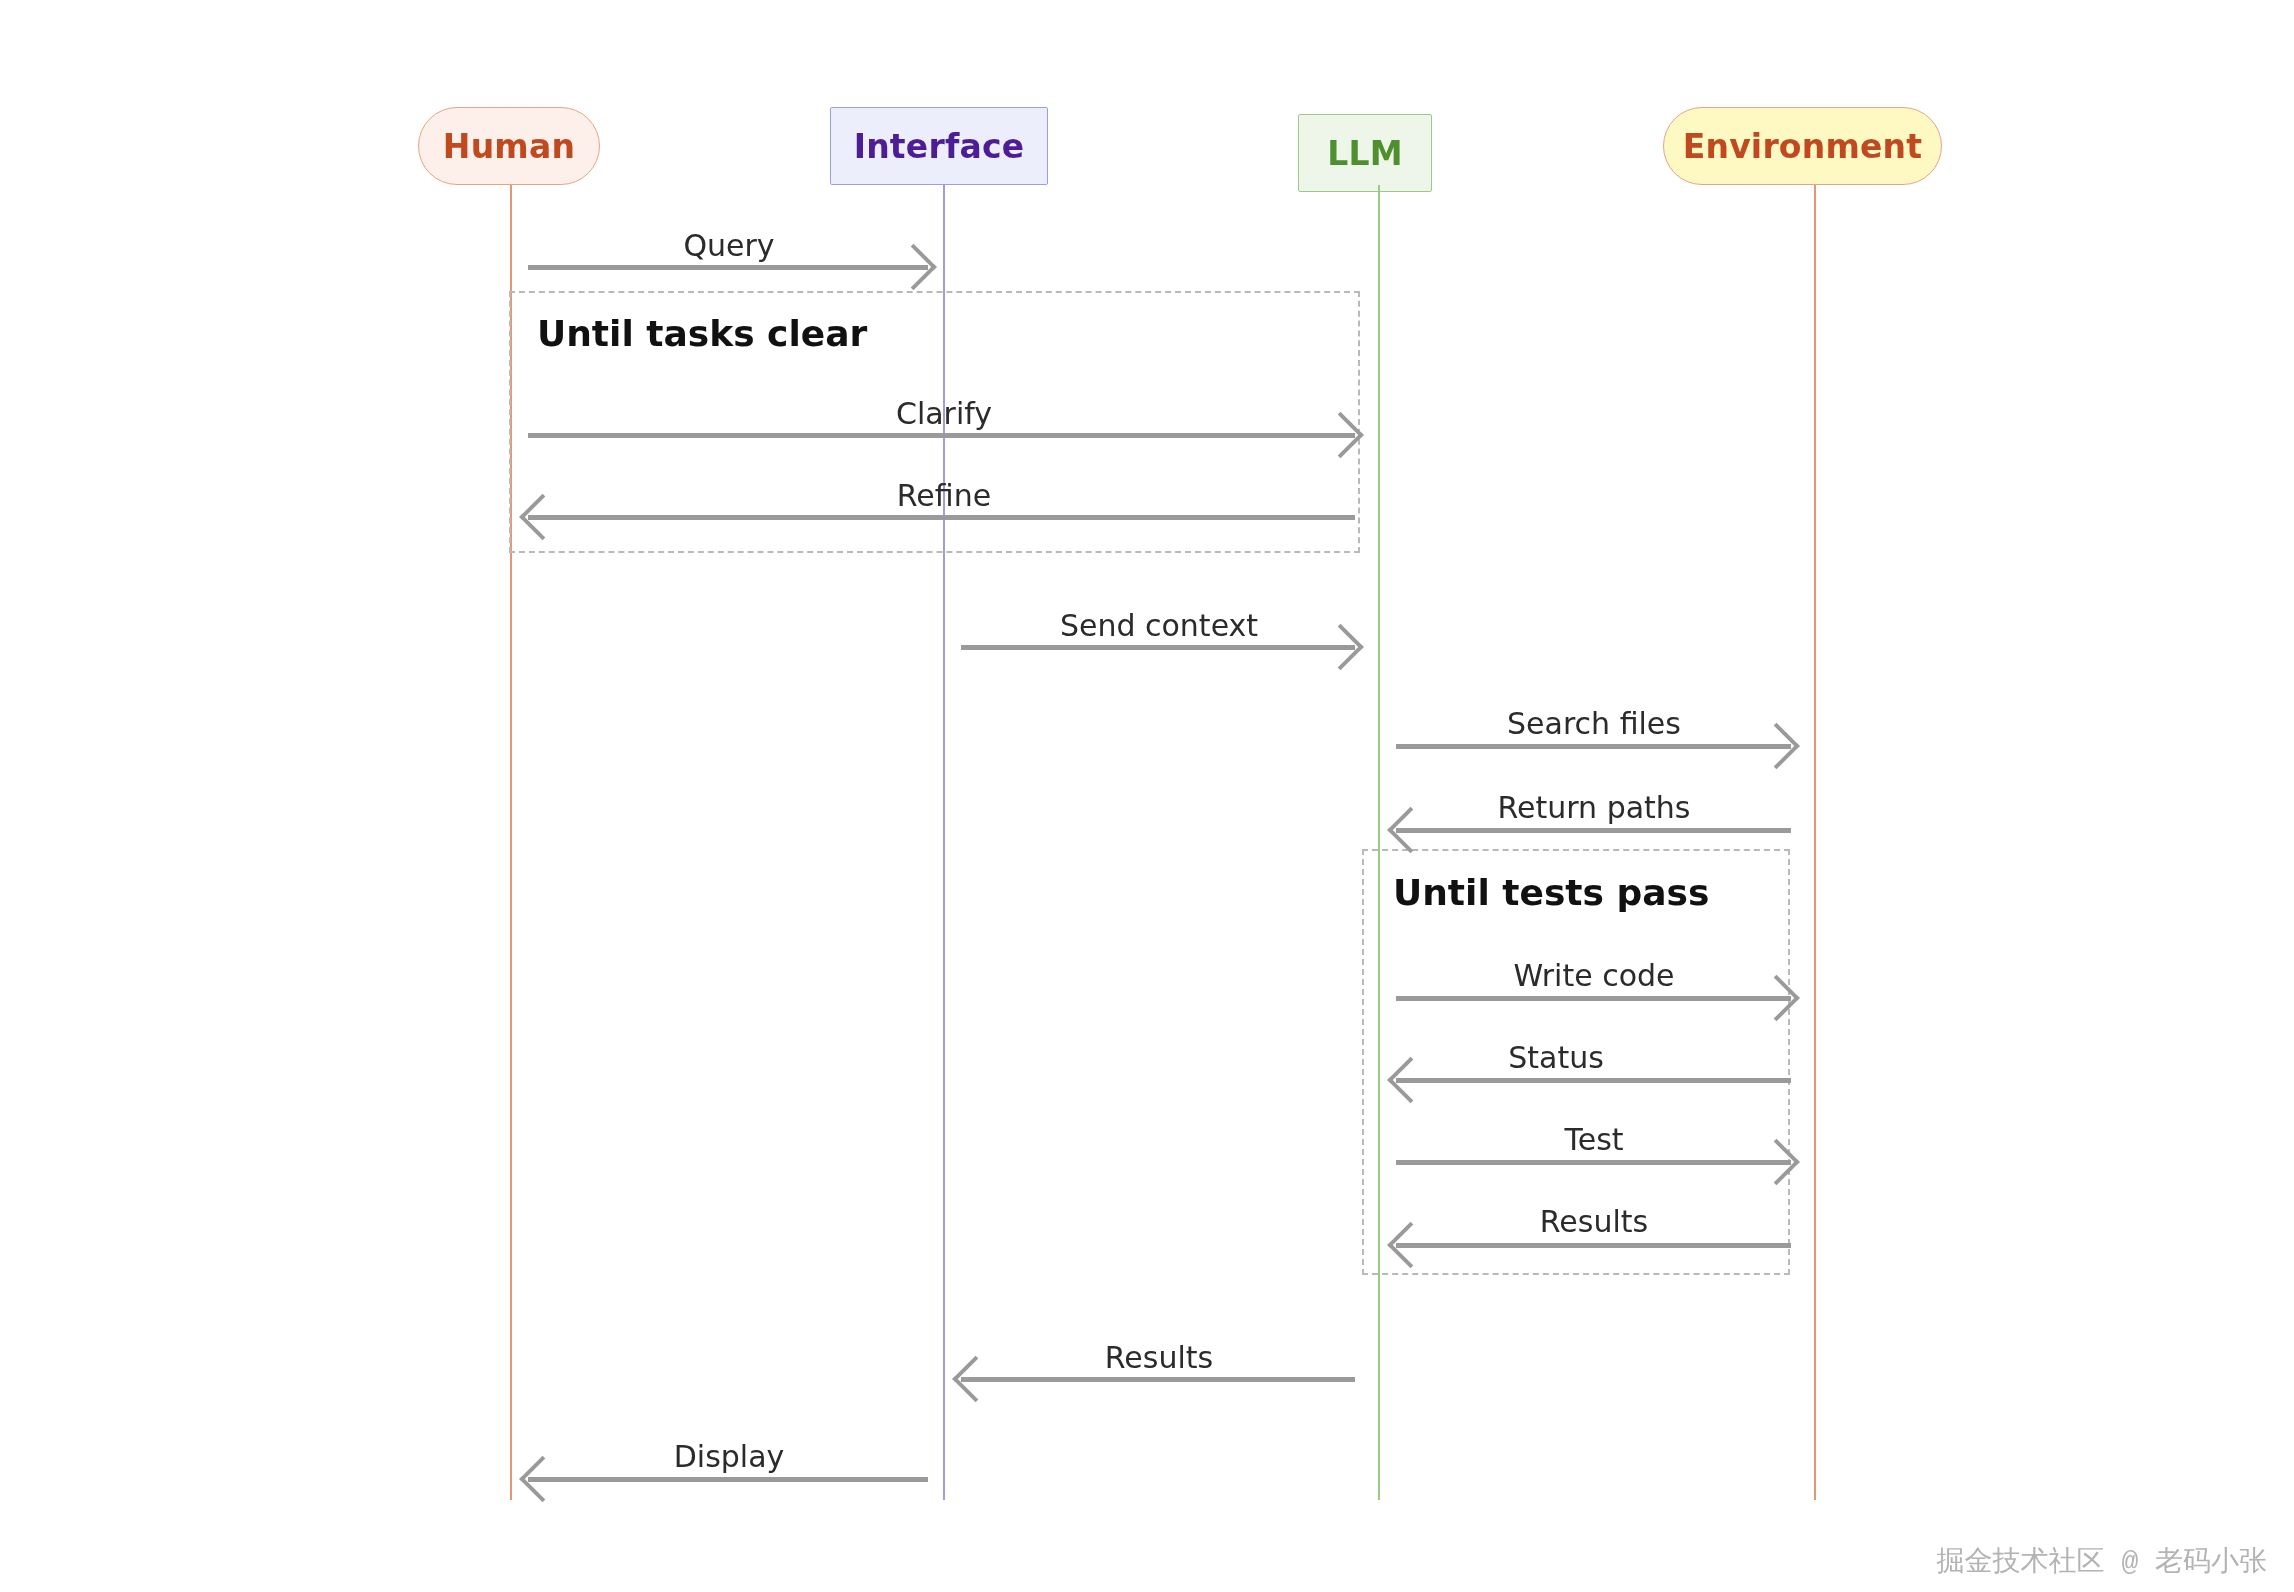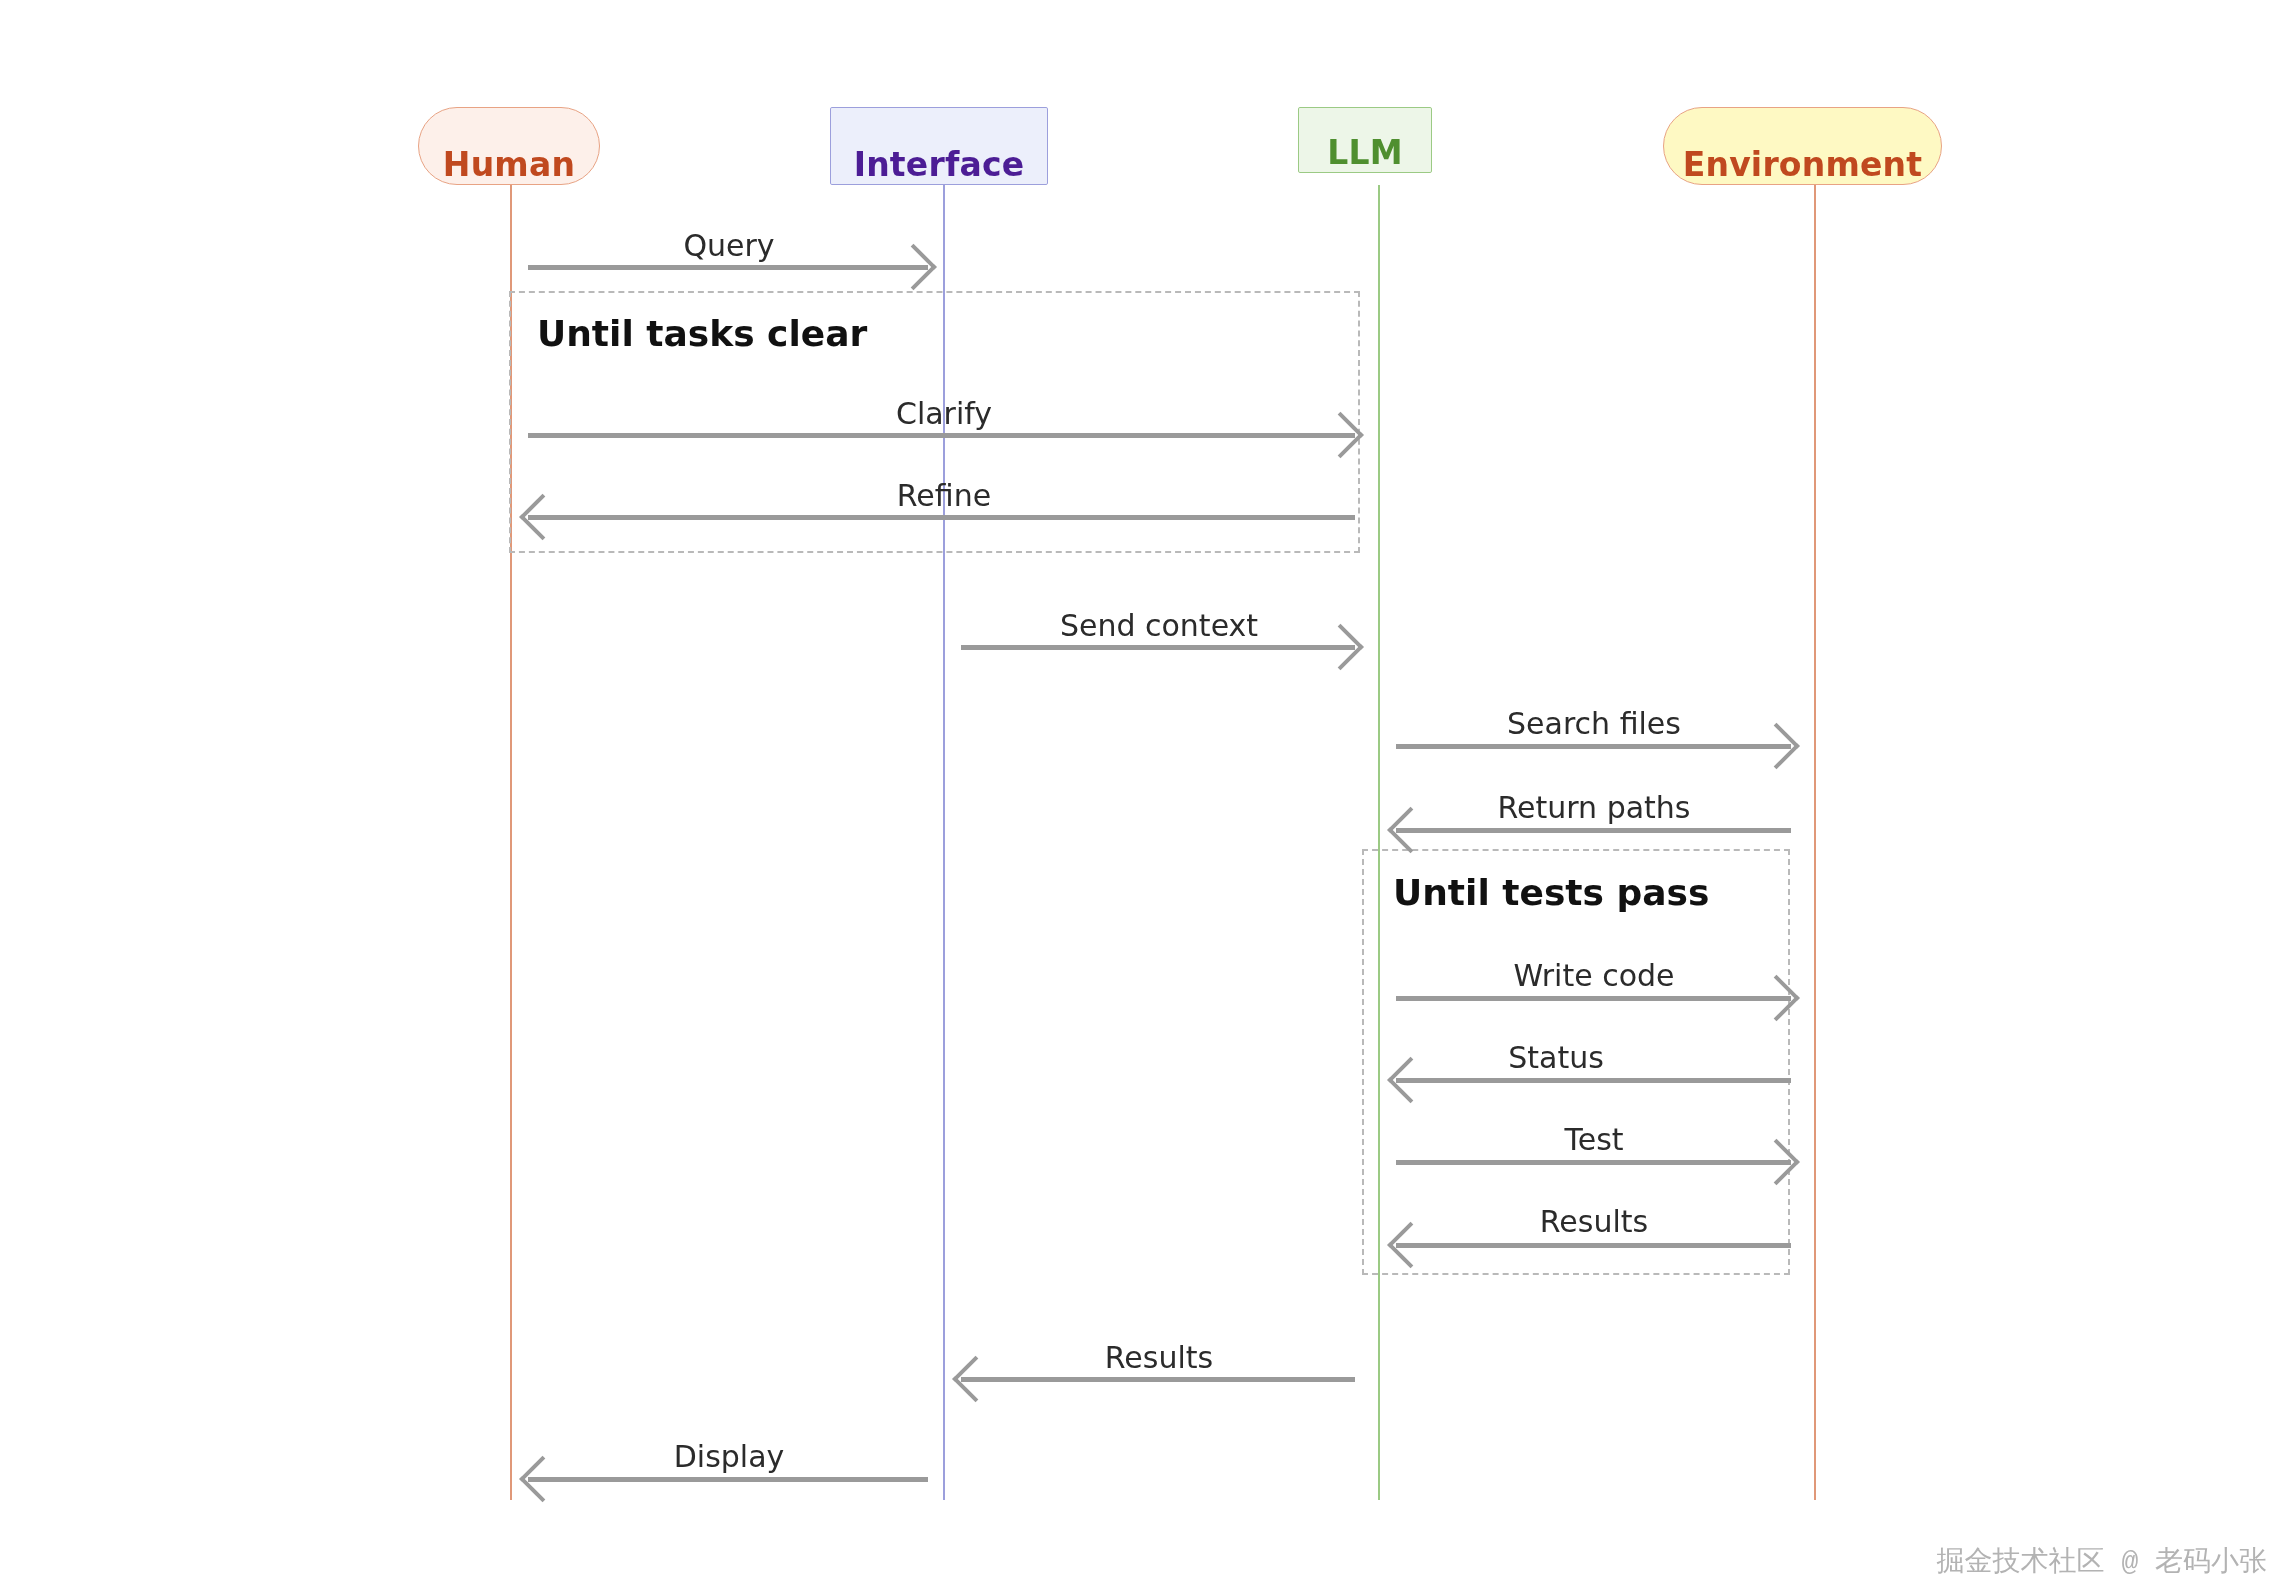--- a/index.html
+++ b/index.html
@@ -21,21 +21,21 @@
     top: 0;
     width: 2294px;
     height: 1593px;
   }
 
   
   .actor-box {
     position: absolute;
     box-sizing: border-box;
     display: flex;
-    align-items: flex-end;
+    align-items: center;
     justify-content: center;
     font-size: 33px;
     font-weight: 700;
     letter-spacing: 0.2px;
     white-space: nowrap;
   }
   .actor-rounded {
     border-radius: 42px;
   }
   .actor-rect {
@@ -47,21 +47,21 @@
     border: 1.9px solid #e8a384;
     color: #c0491f;
   }
   .actor-interface {
     left: 830px; top: 107px; width: 218px; height: 78px;
     background: #eceffb;
     border: 1.9px solid #9c9fdc;
     color: #4c1d95;
   }
   .actor-llm {
-    left: 1298px; top: 107px; width: 134px; height: 66px;
+    left: 1298px; top: 114px; width: 134px; height: 78px;
     background: #edf6e8;
     border: 1.9px solid #9bca84;
     color: #4f8f2f;
   }
   .actor-environment {
     left: 1663px; top: 107px; width: 279px; height: 78px;
     background: #fef9c3;
     border: 1.9px solid #e8a384;
     color: #c0491f;
   }

